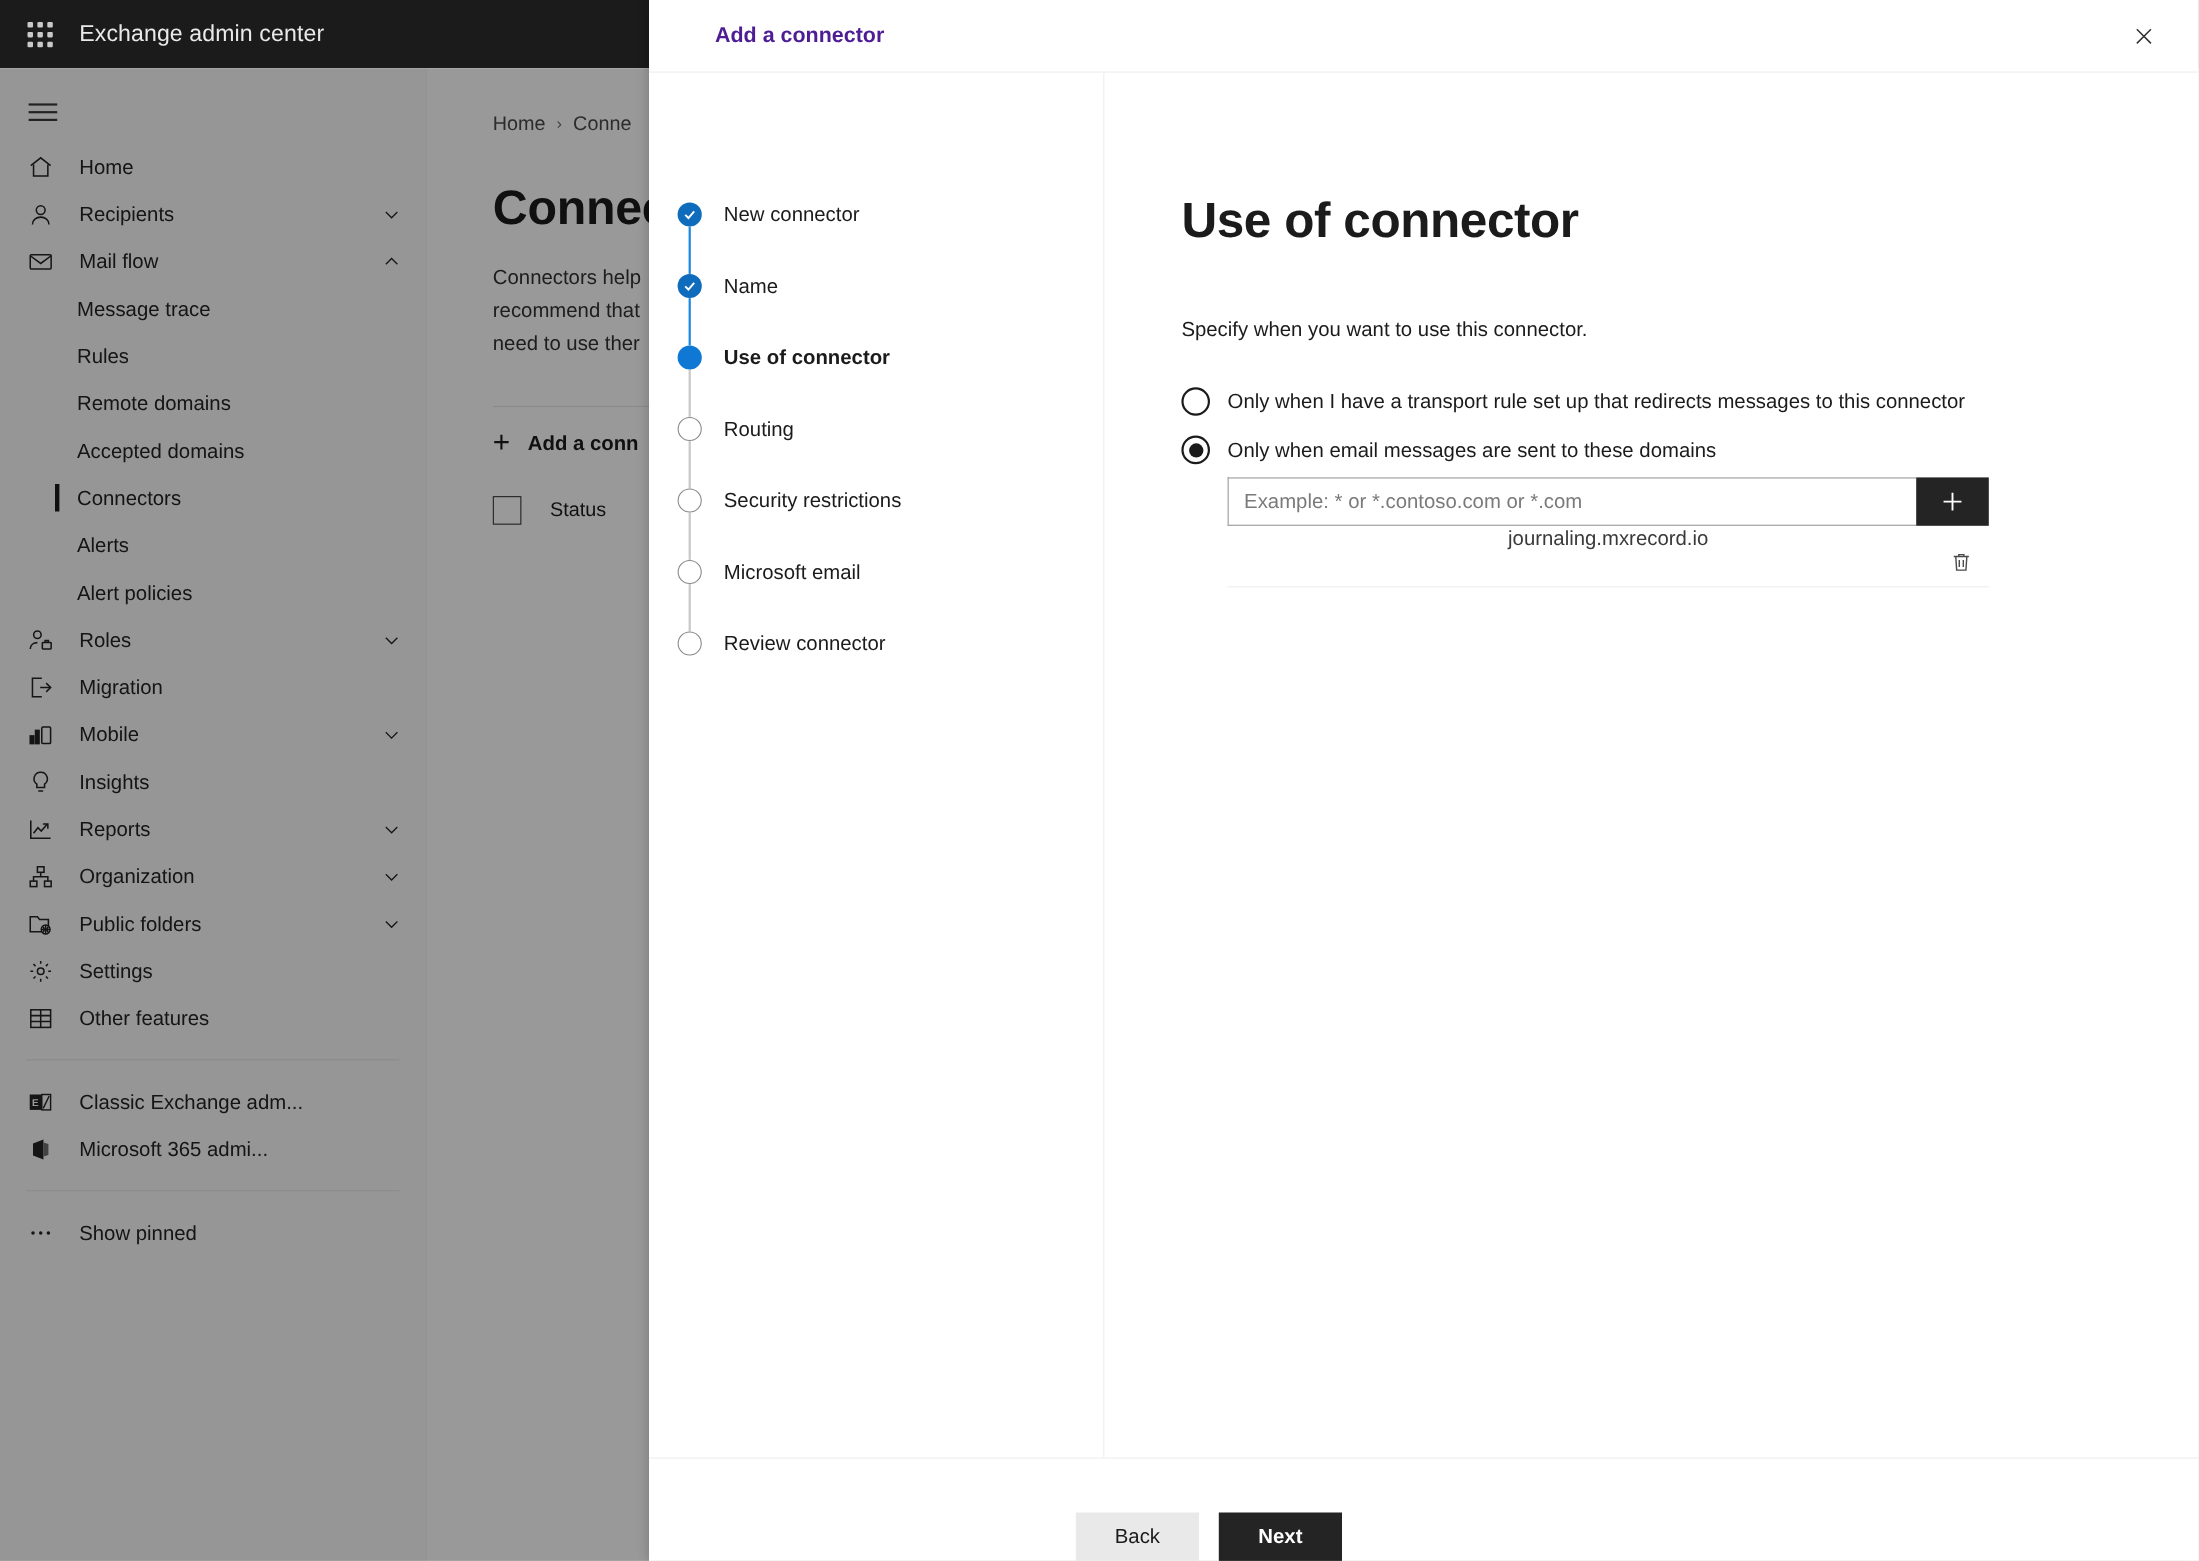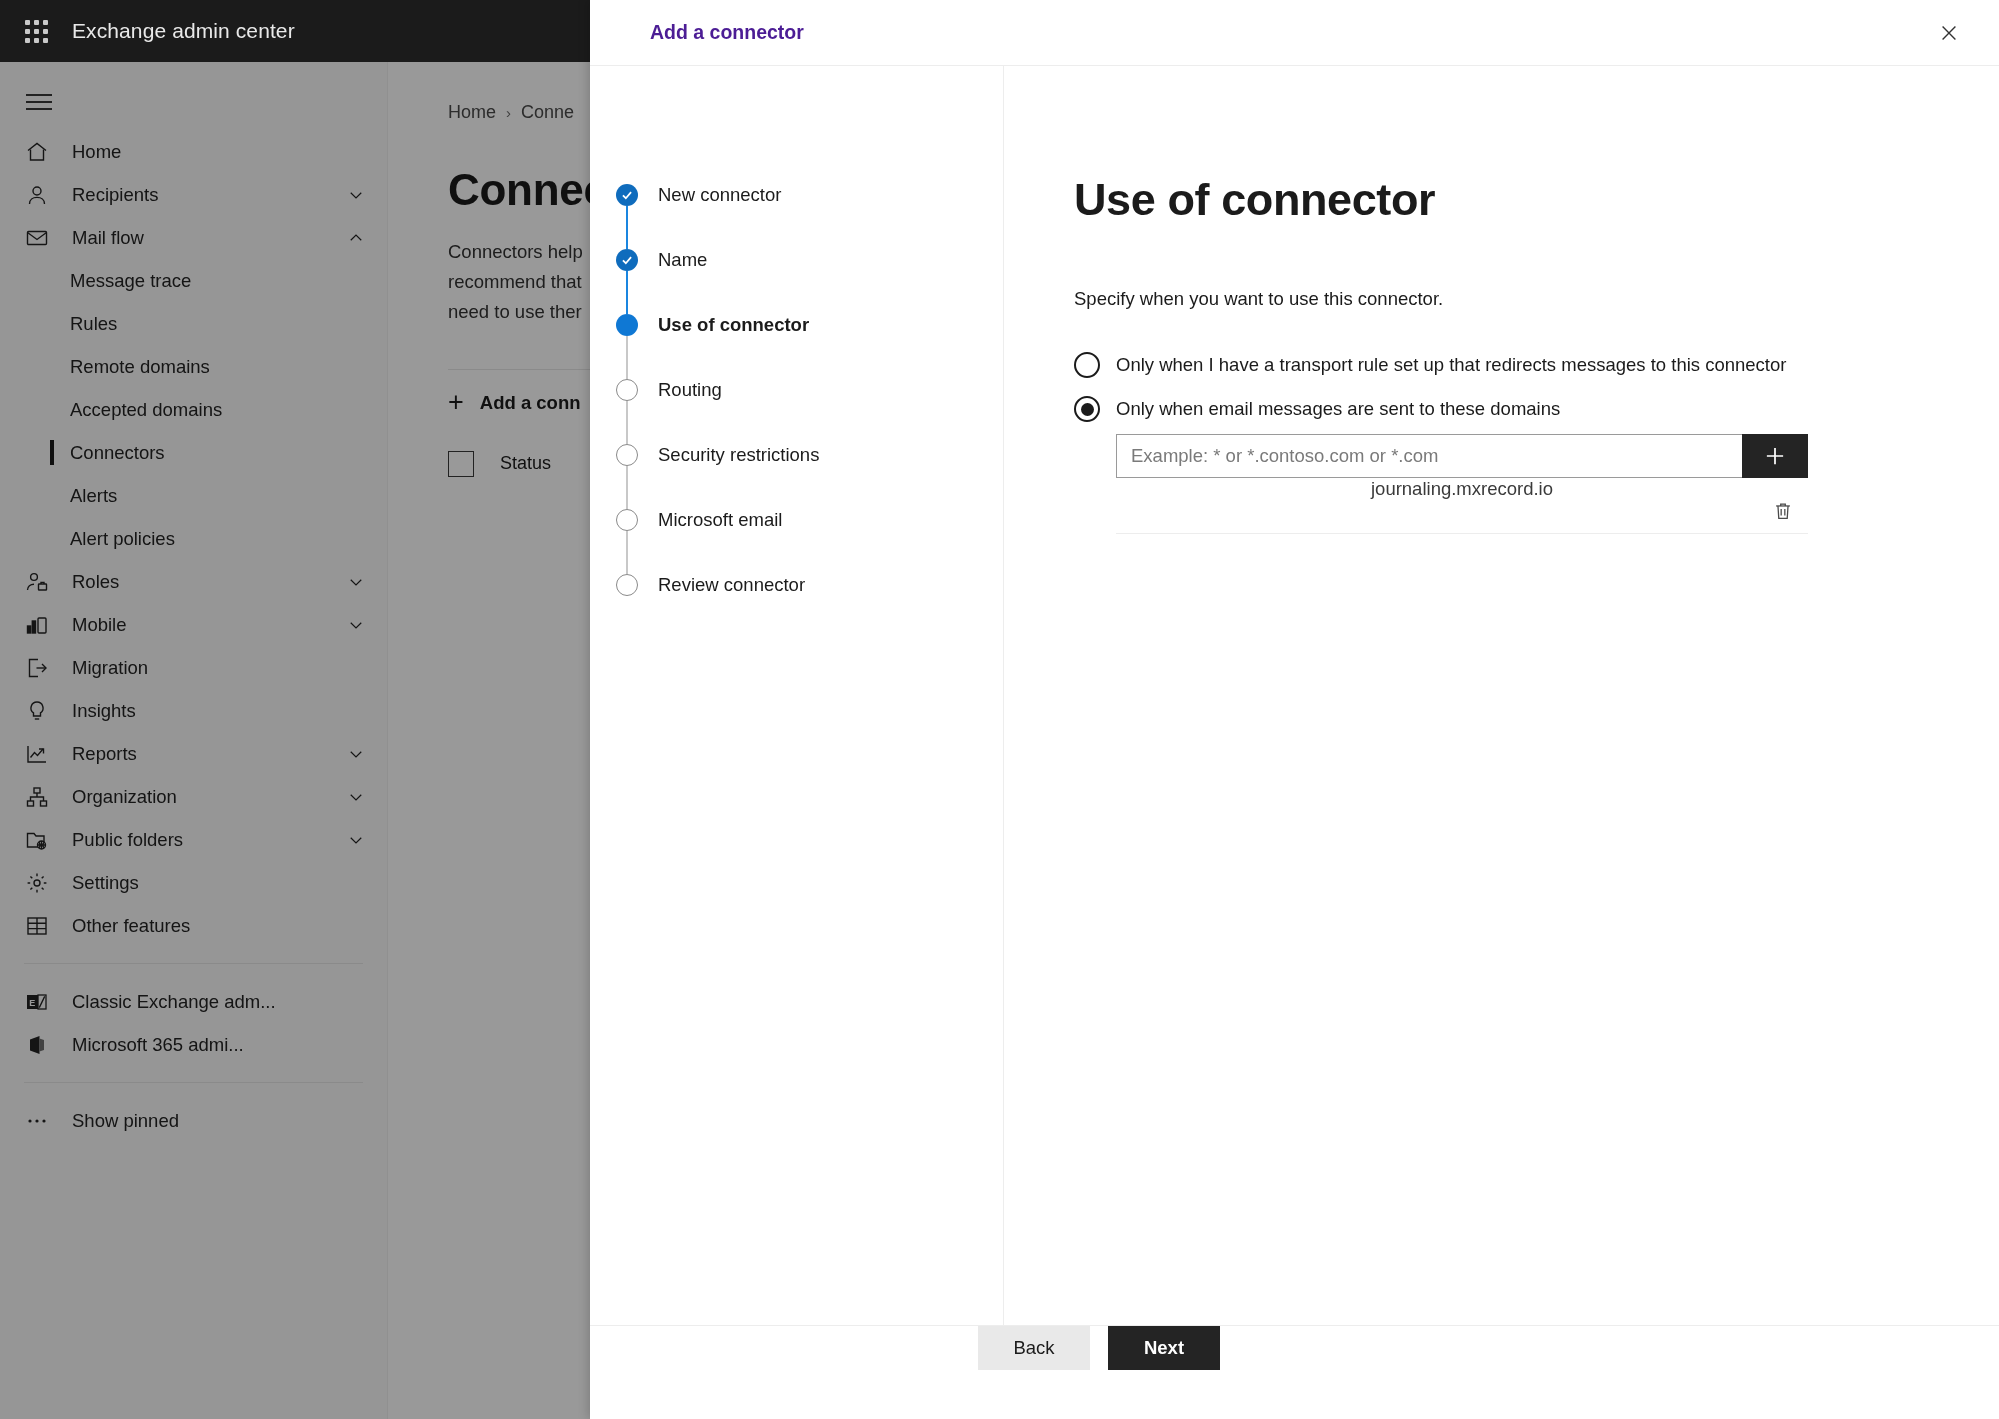--- a/index.html
+++ b/index.html
@@ -198,21 +198,21 @@
     display:flex; align-items:center; height:56px;
     border-bottom:1px solid #ededed;
     padding: 0 14px 0 14px;
     font-size:18.5px; color:#3a3a3a;flex-direction:column;
   }
   .domain-item .del { margin-left:auto; cursor:pointer; display:flex; }
 
   .dlg-footer {
     height:94px; flex:0 0 94px;
     border-top:1px solid #ededed;
-    display:flex; align-items:flex-start;
+    display:flex; align-items:flex-end;
     padding-left:388px; gap:18px;
   }
   .btn {
     height:44px; min-width:112px; padding:0 22px;
     font-size:18.5px; font-family:"Liberation Sans", sans-serif;
     border:none; cursor:pointer;
   }
   .btn-secondary { background:#e9e9e9; color:#1b1b1b; }
   .btn-primary { background:#242424; color:#ffffff; font-weight:700; }
 </style>
@@ -322,42 +322,42 @@
           <span class="chev">
             <svg width="18" height="18" viewBox="0 0 24 24" fill="none" stroke="#242424" stroke-width="1.6">
                 <path d="M5 9l7 7 7-7"></path>
               </svg>
           </span>
         </div>
 
         <div class="nav-item">
           <span class="ico">
             <svg width="24" height="24" viewBox="0 0 24 24" fill="none" stroke="#242424" stroke-width="1.4">
+                <path d="M13 3.5H4.5v17H13"></path>
+                <path d="M21 12H11.5"></path>
+                <path d="M17 8l4 4-4 4"></path>
+              </svg>
+          </span>
+          <span class="lbl">Migration</span>
+        </div>
+
+        <div class="nav-item">
+          <span class="ico">
+            <svg width="24" height="24" viewBox="0 0 24 24" fill="none" stroke="#242424" stroke-width="1.4">
                 <rect x="2.5" y="13" width="3.2" height="7" fill="#242424"></rect>
                 <rect x="7.3" y="8" width="3.2" height="12" fill="#242424"></rect>
                 <rect x="13" y="5" width="8" height="15" rx="1"></rect>
               </svg>
           </span>
           <span class="lbl">Mobile</span>
           <span class="chev">
             <svg width="18" height="18" viewBox="0 0 24 24" fill="none" stroke="#242424" stroke-width="1.6">
                 <path d="M5 9l7 7 7-7"></path>
               </svg>
           </span>
-        </div>
-
-        <div class="nav-item">
-          <span class="ico">
-            <svg width="24" height="24" viewBox="0 0 24 24" fill="none" stroke="#242424" stroke-width="1.4">
-                <path d="M13 3.5H4.5v17H13"></path>
-                <path d="M21 12H11.5"></path>
-                <path d="M17 8l4 4-4 4"></path>
-              </svg>
-          </span>
-          <span class="lbl">Migration</span>
         </div>
 
         <div class="nav-item">
           <span class="ico">
             <svg width="24" height="24" viewBox="0 0 24 24" fill="none" stroke="#242424" stroke-width="1.4">
                 <path d="M12 3a6 6 0 0 0-3.5 10.9V17h7v-3.1A6 6 0 0 0 12 3z"></path>
                 <path d="M9.8 20h4.4"></path>
               </svg>
           </span>
           <span class="lbl">Insights</span>

